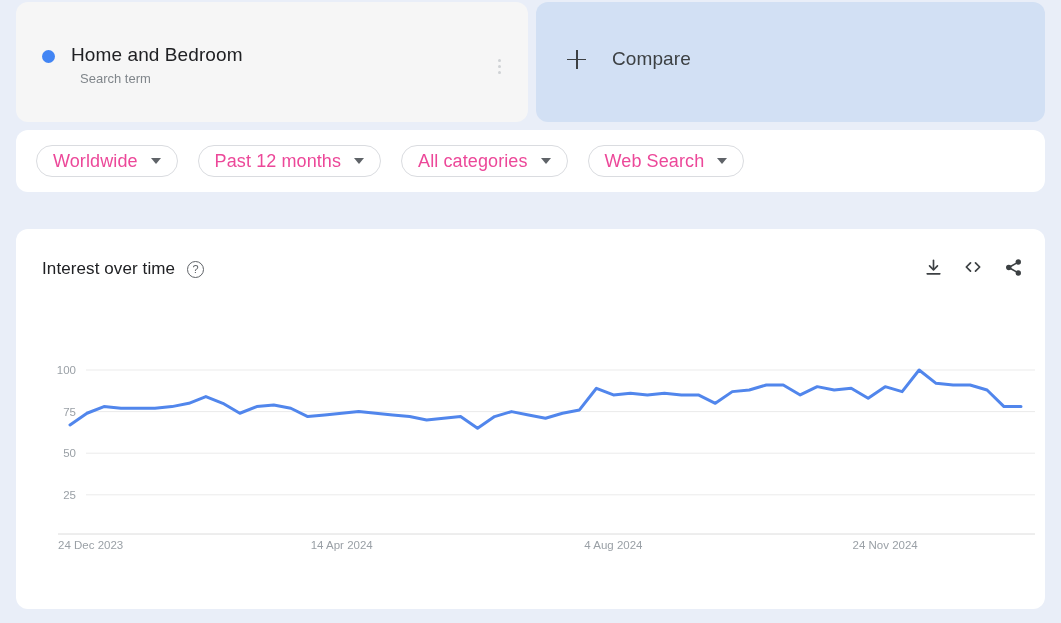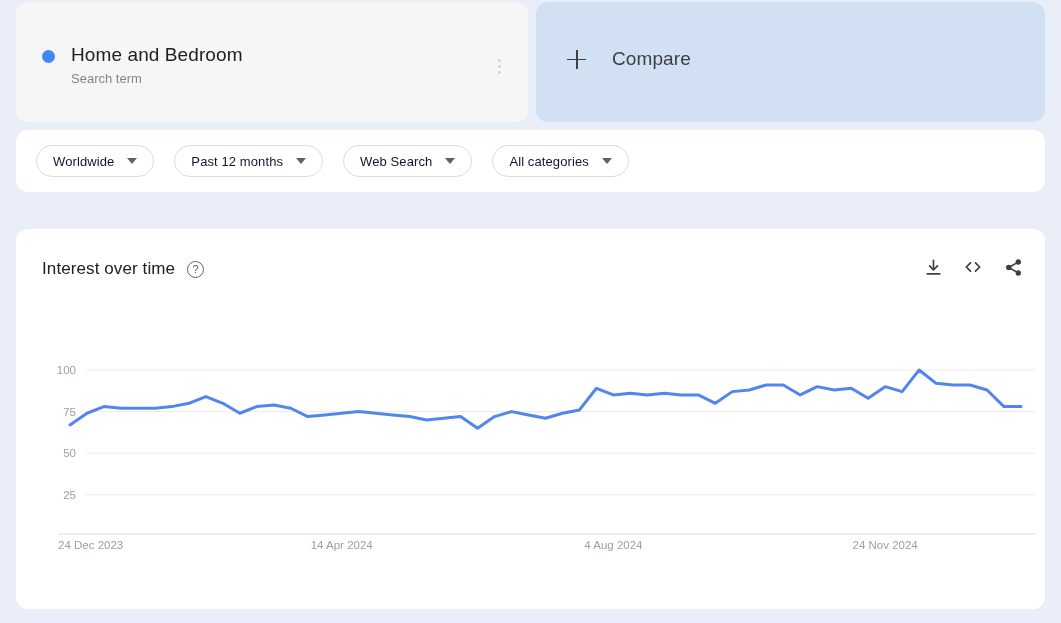--- a/index.html
+++ b/index.html
@@ -59,20 +59,21 @@
     font-size: 19px;
     color: #202124;
     line-height: 24px;
     letter-spacing: .1px;
   }
   .term-sub {
     font-size: 13px;
     color: #80868b;
     line-height: 18px;
     margin-top: 3px;
+    margin-left: 9px;
   }
   .kebab {
     position: absolute;
     right: 18px;
     top: 52px;
     width: 20px;
     height: 24px;
     display: flex;
     flex-direction: column;
     align-items: center;
@@ -147,22 +148,22 @@
     display: flex;
     align-items: center;
     justify-content: center;
     padding: 0 16px;
     margin-left: 20px;
     background: #fff;
     cursor: pointer;
     box-sizing: border-box;
   }
   .chip-label {
-    font-size: 13px;
-    color: #0f172a;
+    font-size: 18px;
+    color: #ec4899;
     letter-spacing: .1px;
   }
   .caret {
     width: 0; height: 0;
     margin-left: 13px;
     border-left: 5px solid transparent;
     border-right: 5px solid transparent;
     border-top: 6px solid #5f6368;
   }
 
@@ -262,25 +263,25 @@
   <div class="filter-bar">
     <div class="chip">
       <span class="chip-label">Worldwide</span>
       <span class="caret"></span>
     </div>
     <div class="chip">
       <span class="chip-label">Past 12 months</span>
       <span class="caret"></span>
     </div>
     <div class="chip">
+      <span class="chip-label">All categories</span>
+      <span class="caret"></span>
+    </div>
+    <div class="chip">
       <span class="chip-label">Web Search</span>
-      <span class="caret"></span>
-    </div>
-    <div class="chip">
-      <span class="chip-label">All categories</span>
       <span class="caret"></span>
     </div>
   </div>
 
   <div class="chart-card">
 
     <div class="chart-head">
       <div class="chart-title">Interest over time</div>
       <div class="help-icon">?</div>
     </div>

